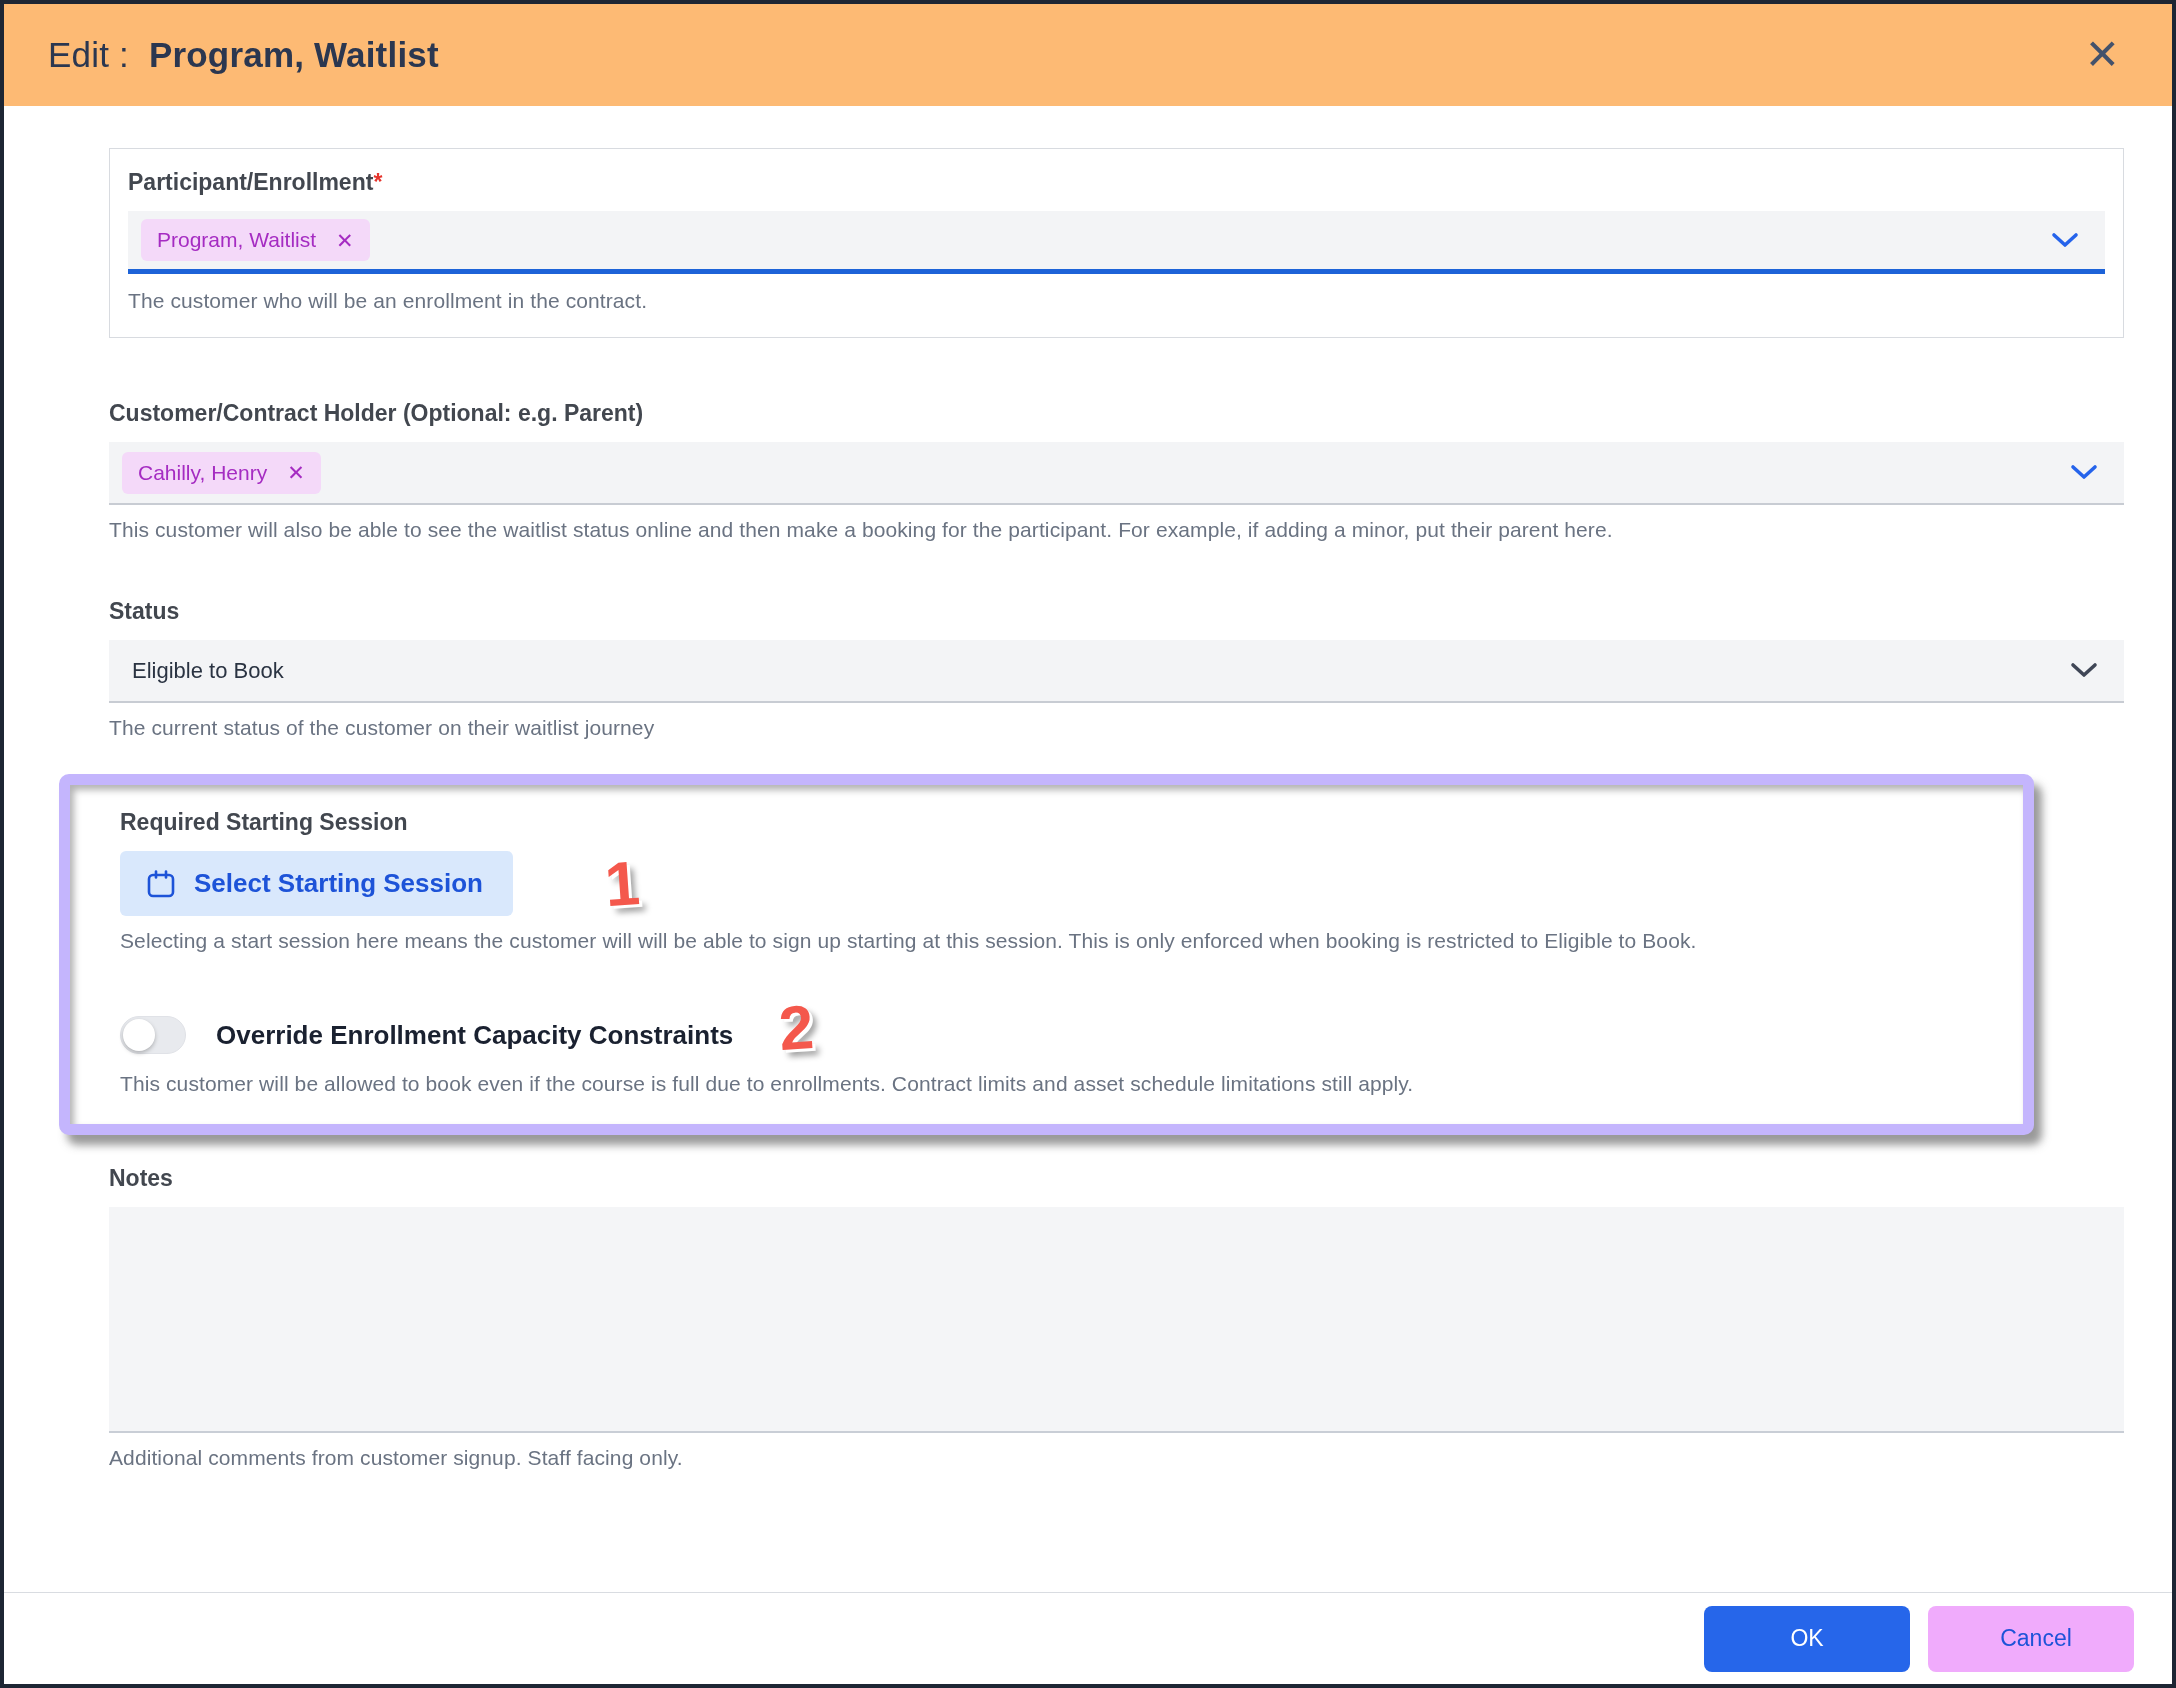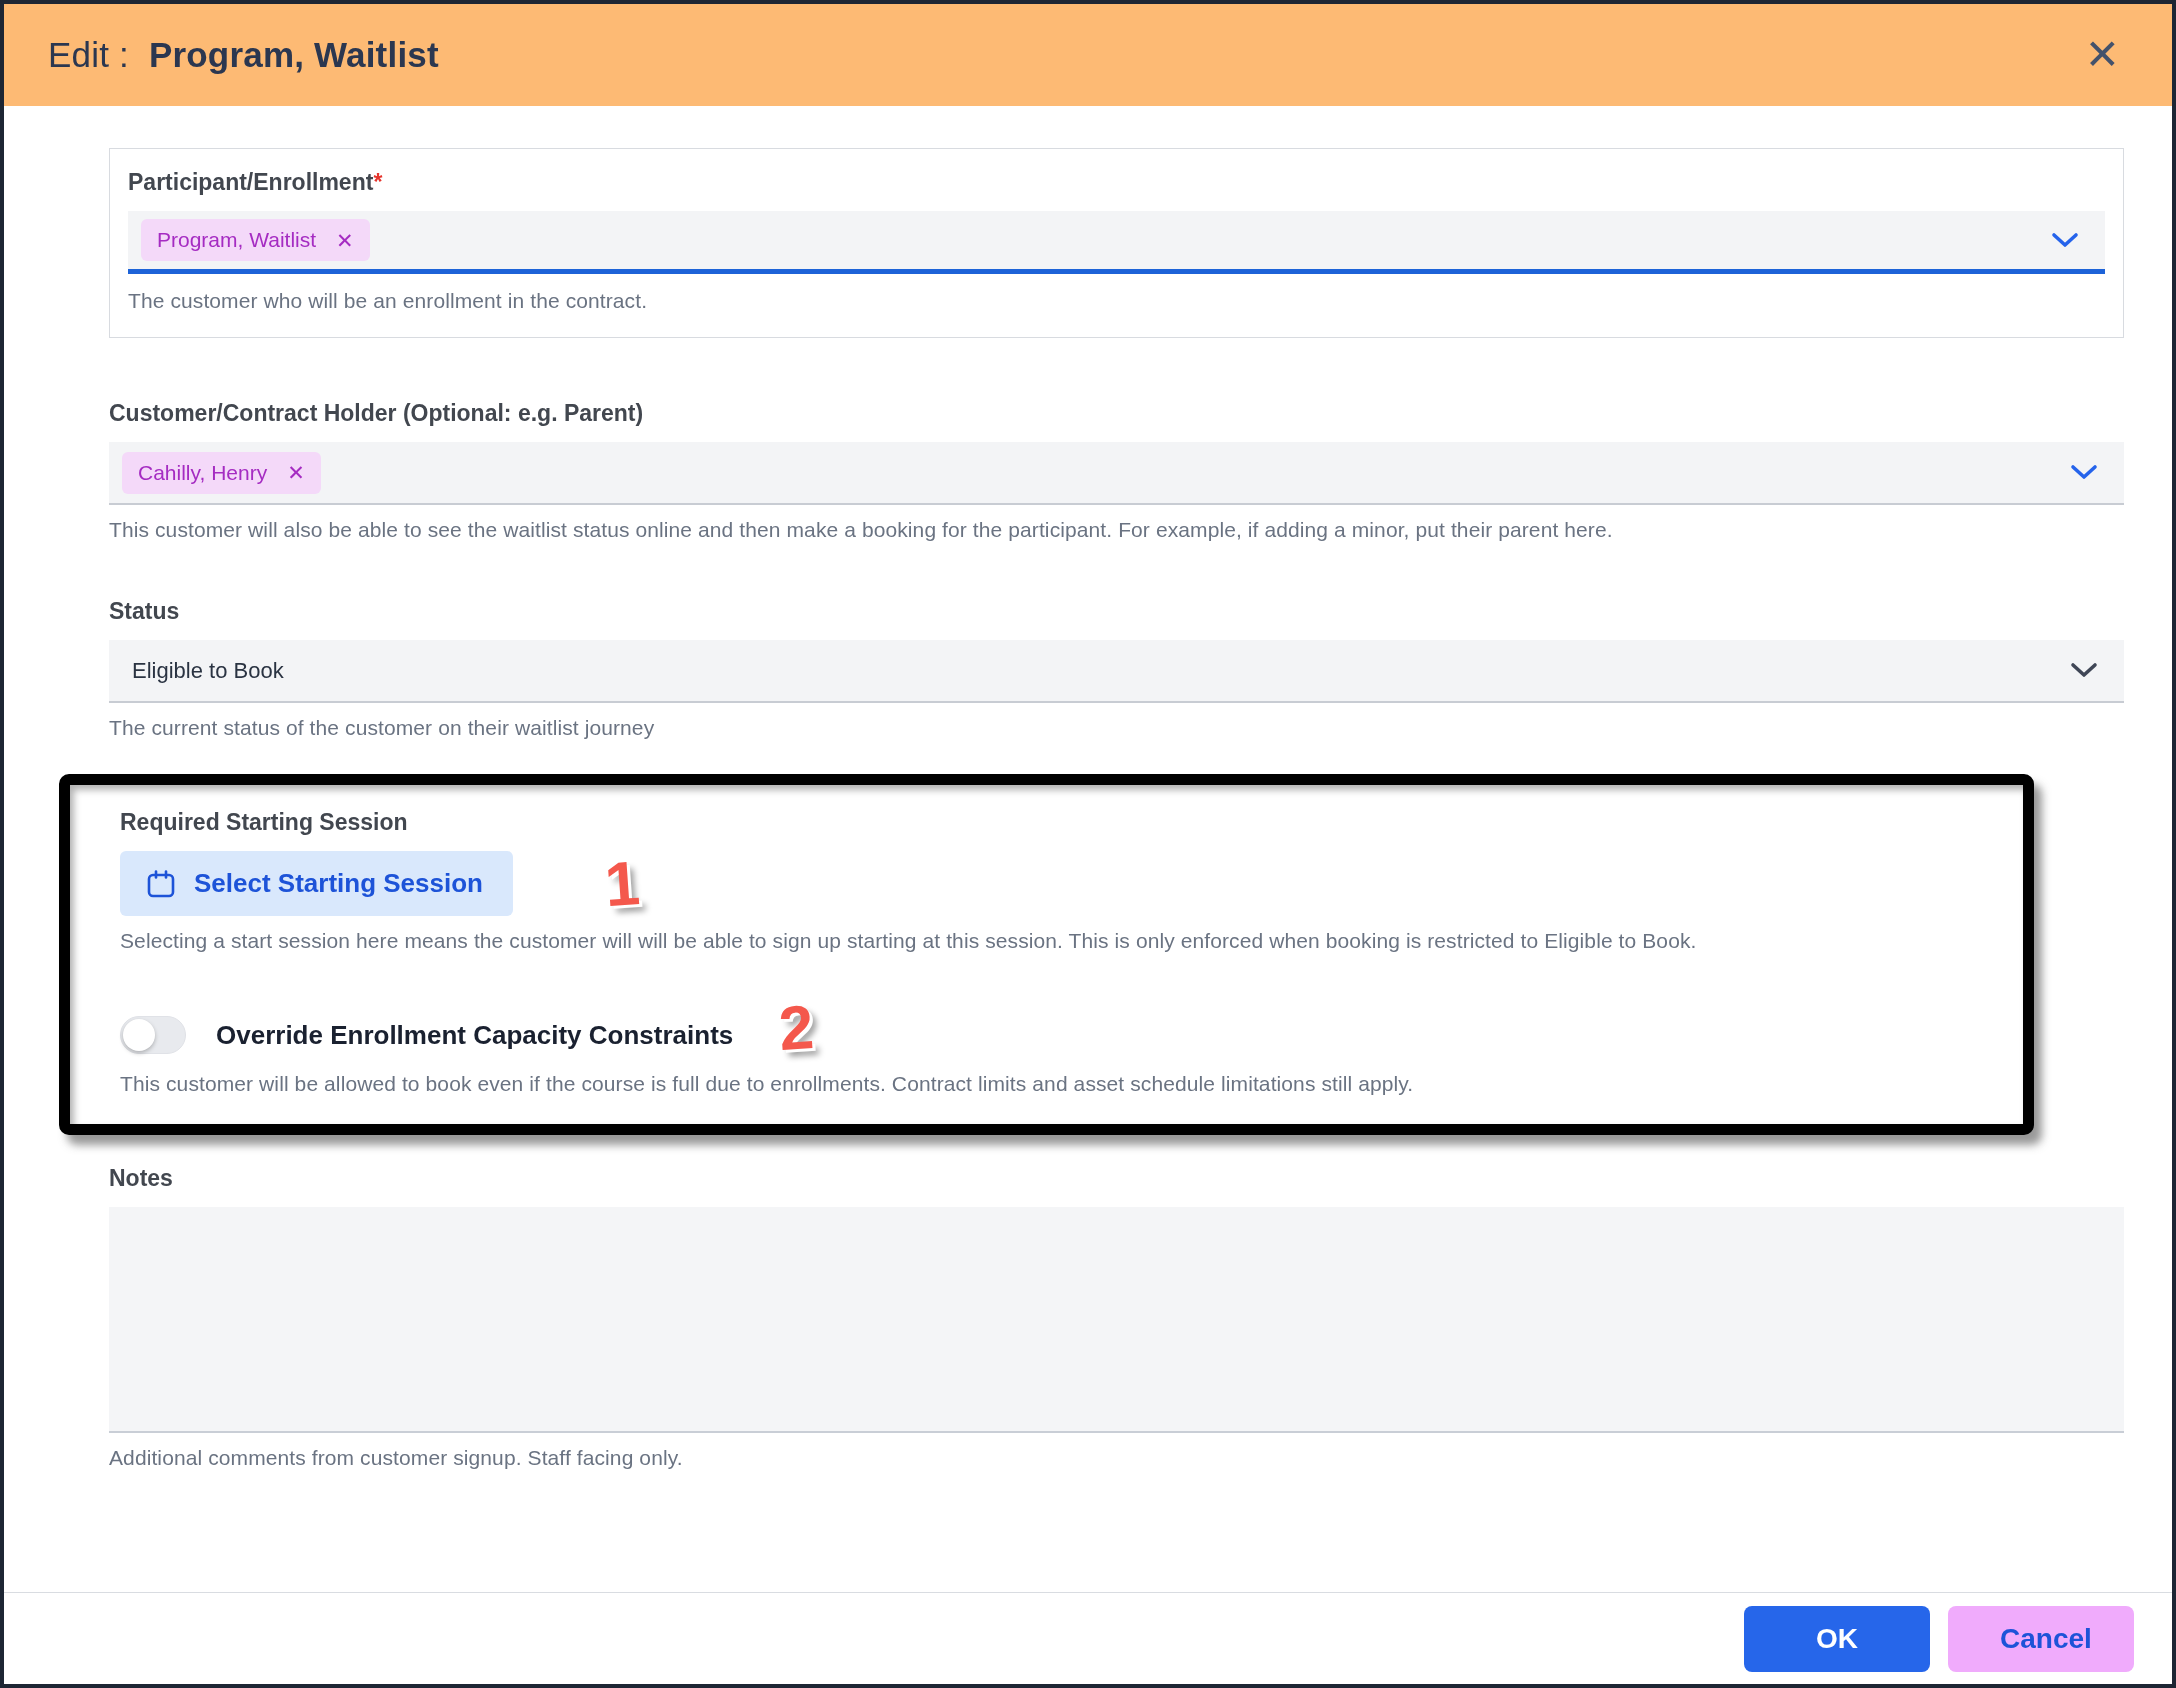--- a/index.html
+++ b/index.html
@@ -92,21 +92,21 @@
   }
   .group-box .helper-text { margin-top: 15px; }
 
   .field { margin-bottom: 56px; }
   .field.status-field { margin-bottom: 34px; }
 
   
   .highlight-box {
     margin-left: -50px;
     width: 1975px;
-    border: 11px solid #000000;
+    border: 11px solid #c4b5fd;
     border-radius: 10px;
     box-shadow: 8px 10px 8px rgba(70, 70, 70, 0.55),
                 inset 4px 5px 7px rgba(0, 0, 0, 0.30);
     padding: 24px 0 28px 50px;
     margin-bottom: 30px;
     background: #ffffff;
   }
 
   .session-row { display: flex; align-items: flex-start; }
   .session-btn {
@@ -189,25 +189,25 @@
     height: 92px;
     display: flex;
     align-items: center;
     justify-content: flex-end;
     gap: 18px;
     padding: 0 38px;
   }
   .btn {
     border: none;
     border-radius: 8px;
-    width: 186px;
+    width: 206px;
     height: 66px;
     font-family: "Liberation Sans", sans-serif;
-    font-size: 28px;
-    font-weight: 700;
+    font-size: 23px;
+    font-weight: 400;
     cursor: pointer;
   }
   .btn-ok { background: #2666ea; color: #ffffff; }
   .btn-cancel { background: #f0abfc; color: #1d53d8; padding-left: 10px; }
 
   svg { display: block; }
 </style>
 </head>
 <body>
 

